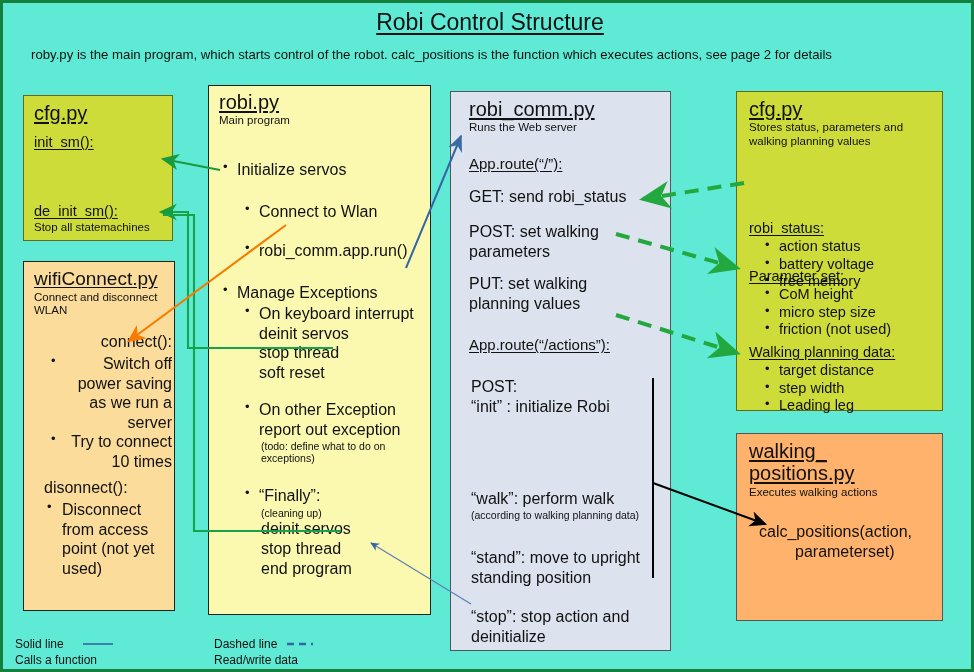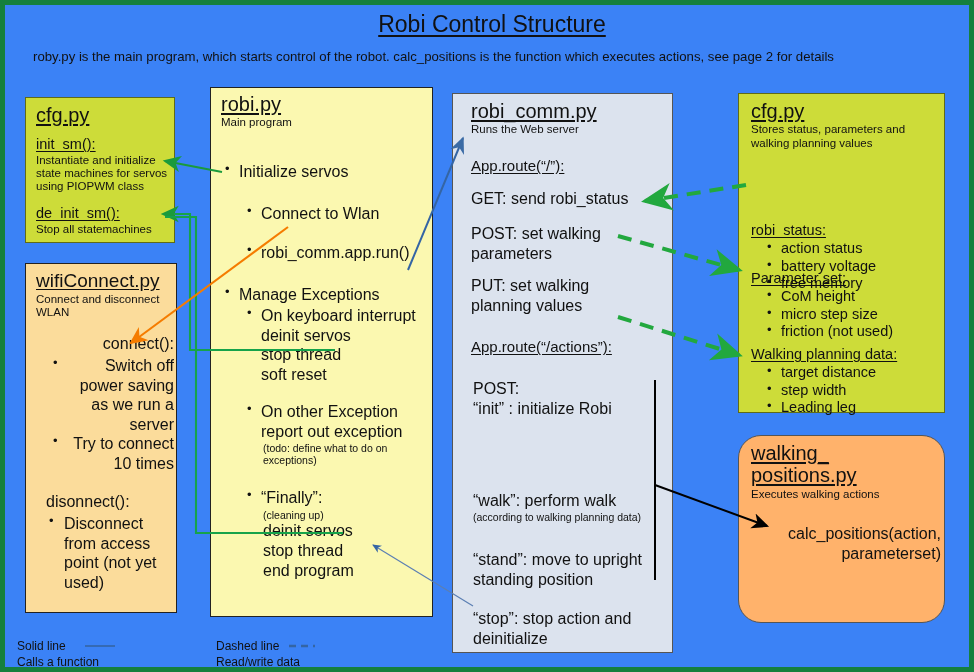--- a/index.html
+++ b/index.html
@@ -1,30 +1,30 @@
 <!DOCTYPE html>
 <html><head>
 <meta charset="utf-8">
 <style>
   html,body{margin:0;padding:0;background:#ffffff;}
   body{font-family:"Liberation Sans", sans-serif;}
-  #page{position:relative;width:974px;height:672px;overflow:hidden;background:#3b82f6;
-        border:5px solid #15803d;box-sizing:border-box;}
+  #page{position:relative;width:974px;height:672px;overflow:hidden;background:#5eead4;
+        border:3px solid #15803d;box-sizing:border-box;}
   #svg-layer{position:absolute;left:0;top:0;width:974px;height:672px;pointer-events:none;}
 
   .ttl{position:absolute;left:0;top:6px;width:974px;text-align:center;}
   .ttl span{font-size:23px;color:#111;text-decoration:underline;text-underline-offset:3px;}
   .sub{position:absolute;left:28px;top:44px;width:916px;font-size:13.2px;color:#111;}
 
   .box{position:absolute;box-sizing:border-box;border:1px solid #555;}
   .green{background:#CDDC39;border-color:#5f6b18;}
   .yellow{background:#FBF8B0;border-color:#222;}
   .tan{background:#FBDC9B;border-color:#222;}
   .bluegray{background:#DCE3EE;border-color:#555;}
-  .orange{background:#FFB26B;border-color:#555;border-radius:23px;}
+  .orange{background:#FFB26B;border-color:#555;}
 
   .h1{font-size:20px;color:#111;text-decoration:underline;text-underline-offset:2px;line-height:1.12;}
   .h1b{font-size:19px;color:#111;text-decoration:underline;text-underline-offset:2px;line-height:1.15;}
   .cap{font-size:11.5px;color:#111;line-height:1.18;margin-top:1px;}
   .sec{font-size:14.5px;color:#111;text-decoration:underline;text-underline-offset:2px;}
   .bd{font-size:14.5px;color:#111;line-height:1.2;}
   .bd16{font-size:16px;color:#111;line-height:1.25;}
   .sm{font-size:11.5px;color:#111;line-height:1.15;}
   .tiny{font-size:10.5px;color:#111;line-height:1.15;}
 
@@ -46,41 +46,40 @@
     <span>Robi Control Structure</span>
   </div>
   <div class="sub">roby.py is the main program, which starts control of the robot. calc_positions is the function which executes actions, see page 2 for details</div>
 
   <div class="box green" style="left:20px;top:92px;width:150px;height:146px;">
     <div class="pad" style="left:10px;top:6px;">
       <div class="h1">cfg.py</div>
     </div>
     <div class="pad" style="left:10px;top:38px;width:134px;">
       <div class="sec">init_sm():</div>
-      <div class="sm" style="margin-top:2px;">Instantiate and initialize state machines for servos using PIOPWM class</div>
     </div>
     <div class="pad" style="left:10px;top:107px;width:134px;">
       <div class="sec">de_init_sm():</div>
       <div class="sm" style="margin-top:2px;">Stop all statemachines</div>
     </div>
   </div>
 
   <div class="box tan" style="left:20px;top:258px;width:152px;height:350px;">
     <div class="pad" style="left:10px;top:6px;width:136px;">
       <div class="h1b">wifiConnect.py</div>
       <div class="cap">Connect and disconnect WLAN</div>
     </div>
     <div class="pad" style="left:24px;top:70px;width:124px;text-align:right;">
       <div class="bd16">connect():</div>
       <ul class="bl bl2 bd16" style="margin-top:2px;">
         <li>Switch off power saving as we run a server</li>
         <li>Try to connect 10 times</li>
       </ul>
     </div>
-    <div class="pad" style="left:20px;top:228px;width:128px;">
+    <div class="pad" style="left:20px;top:216px;width:128px;">
       <div class="bd16">disonnect():</div>
       <ul class="bl bl2 bd16" style="margin-top:2px;">
         <li>Disconnect from access point (not yet used)</li>
       </ul>
     </div>
   </div>
 
   <div class="box yellow" style="left:205px;top:82px;width:223px;height:530px;">
     <div class="pad" style="left:10px;top:5px;width:205px;">
       <div class="h1">robi.py</div>
@@ -185,21 +184,21 @@
       </ul>
     </div>
   </div>
 
   <div class="box orange" style="left:733px;top:430px;width:207px;height:188px;">
     <div class="pad" style="left:12px;top:6px;width:186px;">
       <div class="h1">walking_</div>
       <div class="h1">positions.py</div>
       <div class="cap">Executes walking actions</div>
     </div>
-    <div class="pad" style="left:22px;top:88px;width:180px;text-align:right;">
+    <div class="pad" style="left:22px;top:88px;width:180px;">
       <div class="bd16">calc_positions(action,</div>
       <div class="bd16" style="margin-left:36px;">parameterset)</div>
     </div>
   </div>
 
   <div class="legend" style="left:12px;top:634px;">
     <div>Solid line</div>
     <div>Calls a function</div>
   </div>
   <div class="legend" style="left:211px;top:634px;">

